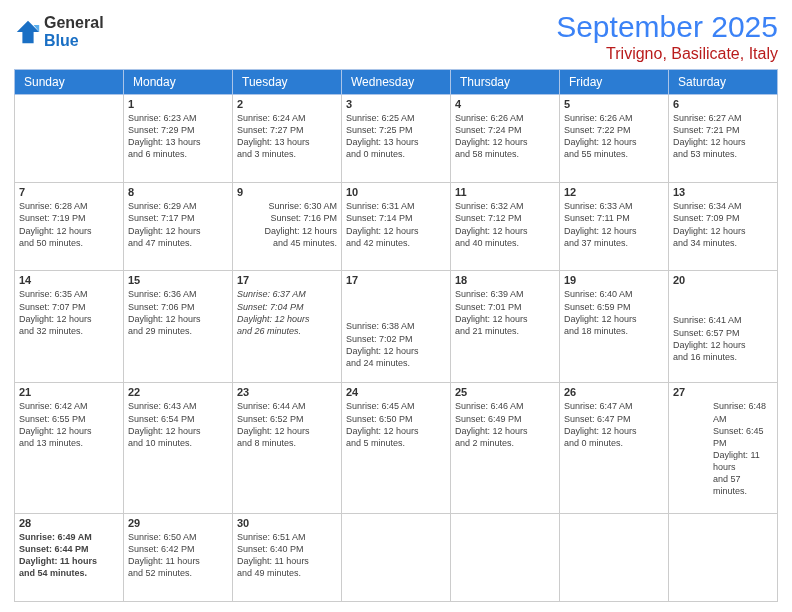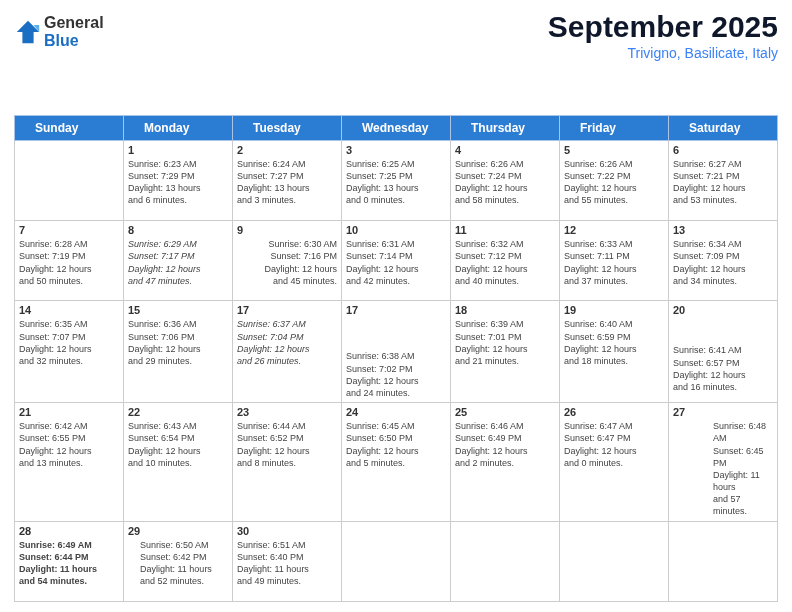--- a/index.html
+++ b/index.html
@@ -10,21 +10,20 @@
       height: 612px;
       overflow: hidden;
     }
     .page {
       width: 792px;
       height: 612px;
       background: #fff;
       display: flex;
       flex-direction: column;
       padding: 10px 14px 10px 14px;
-      gap: 48px;
     }
     .header {
       display: flex;
       align-items: flex-start;
       justify-content: space-between;
       margin-bottom: 6px;
     }
     .logo {
       display: flex;
       align-items: center;
@@ -33,40 +32,40 @@
     .logo-icon {
       width: 28px;
       height: 28px;
       margin-right: 2px;
     }
     .title-block {
       text-align: right;
     }
     .main-title {
       font-size: 30px;
-      font-weight: bold;
-      color: #0f172a;
+      font-weight: normal;
+      color: #3b82f6;
       line-height: 1.1;
     }
     .subtitle {
-      font-size: 14px;
-      color: #3b82f6;
+      font-size: 16px;
+      color: #b91c1c;
       margin-top: 2px;
     }
     .calendar {
       width: 100%;
       border-collapse: collapse;
       flex: 1;
     }
     .calendar th {
       background: #2b7cd3;
       color: #fff;
       font-size: 12px;
-      font-weight: bold;
-      padding: 5px 20px;
+      font-weight: normal;
+      padding: 5px 9px;
       text-align: left;
       border: 1px solid #aac4e8;
     }
     .calendar td {
       border: 1px solid #ccc;
       vertical-align: top;
       padding: 3px 4px;
       font-size: 9.5px;
       color: #333;
       width: calc(100% / 7);
@@ -179,21 +178,21 @@
         <tr class="week-row">
           <td>
             <span class="day-num">7</span>
             <div class="day-info" style="white-space: pre-line;">Sunrise: 6:28 AM
 Sunset: 7:19 PM
 Daylight: 12 hours
 and 50 minutes.</div>
           </td>
           <td>
             <span class="day-num">8</span>
-            <div class="day-info" style="white-space: pre-line; font-style: italic;">Sunrise: 6:29 AM
+            <div class="day-info" style="white-space: pre-line;">Sunrise: 6:29 AM
 Sunset: 7:17 PM
 Daylight: 12 hours
 and 47 minutes.</div>
           </td>
           <td>
             <span class="day-num">9</span>
             <div class="day-info" style="white-space: pre-line; text-align: right;">Sunrise: 6:30 AM
 Sunset: 7:16 PM
 Daylight: 12 hours
 and 45 minutes.</div>
@@ -332,21 +331,21 @@
         <tr class="week-row">
           <td>
             <span class="day-num">28</span>
             <div class="day-info" style="white-space: pre-line; font-weight: bold;">Sunrise: 6:49 AM
 Sunset: 6:44 PM
 Daylight: 11 hours
 and 54 minutes.</div>
           </td>
           <td>
             <span class="day-num">29</span>
-            <div class="day-info" style="white-space: pre-line; margin-left: 12px;">Sunrise: 6:50 AM
+            <div class="day-info" style="white-space: pre-line;">Sunrise: 6:50 AM
 Sunset: 6:42 PM
 Daylight: 11 hours
 and 52 minutes.</div>
           </td>
           <td>
             <span class="day-num">30</span>
             <div class="day-info" style="white-space: pre-line;">Sunrise: 6:51 AM
 Sunset: 6:40 PM
 Daylight: 11 hours
 and 49 minutes.</div>

